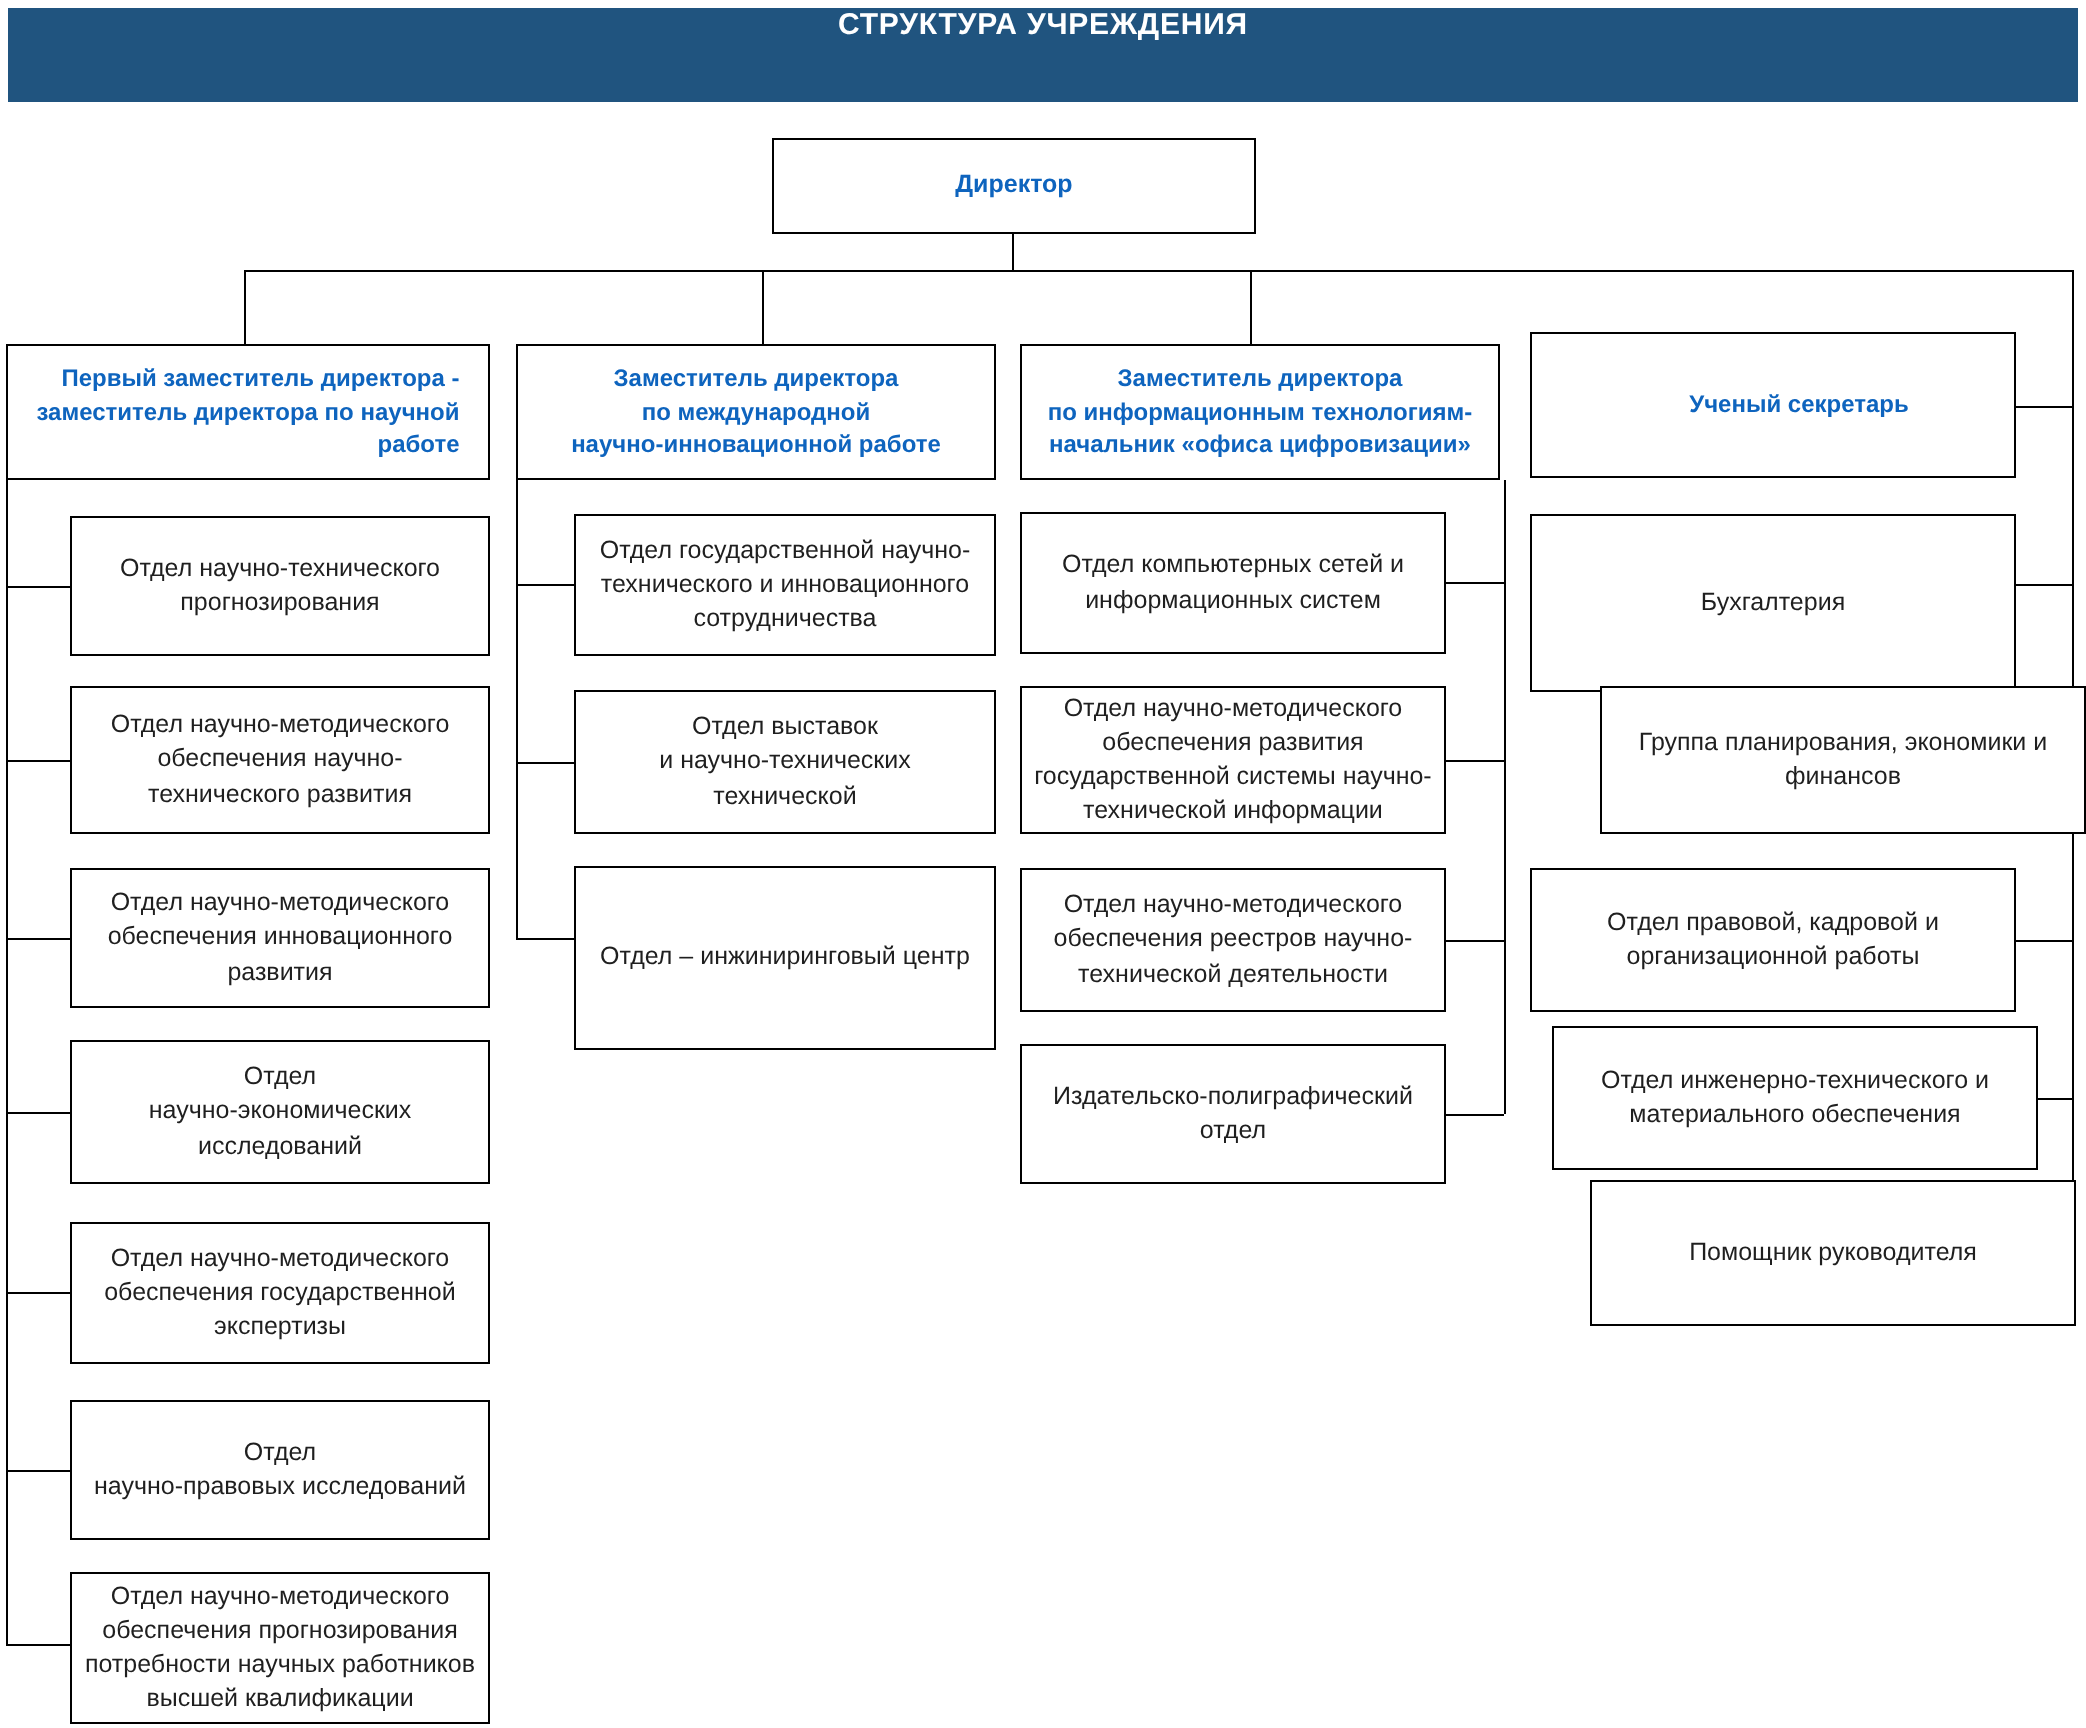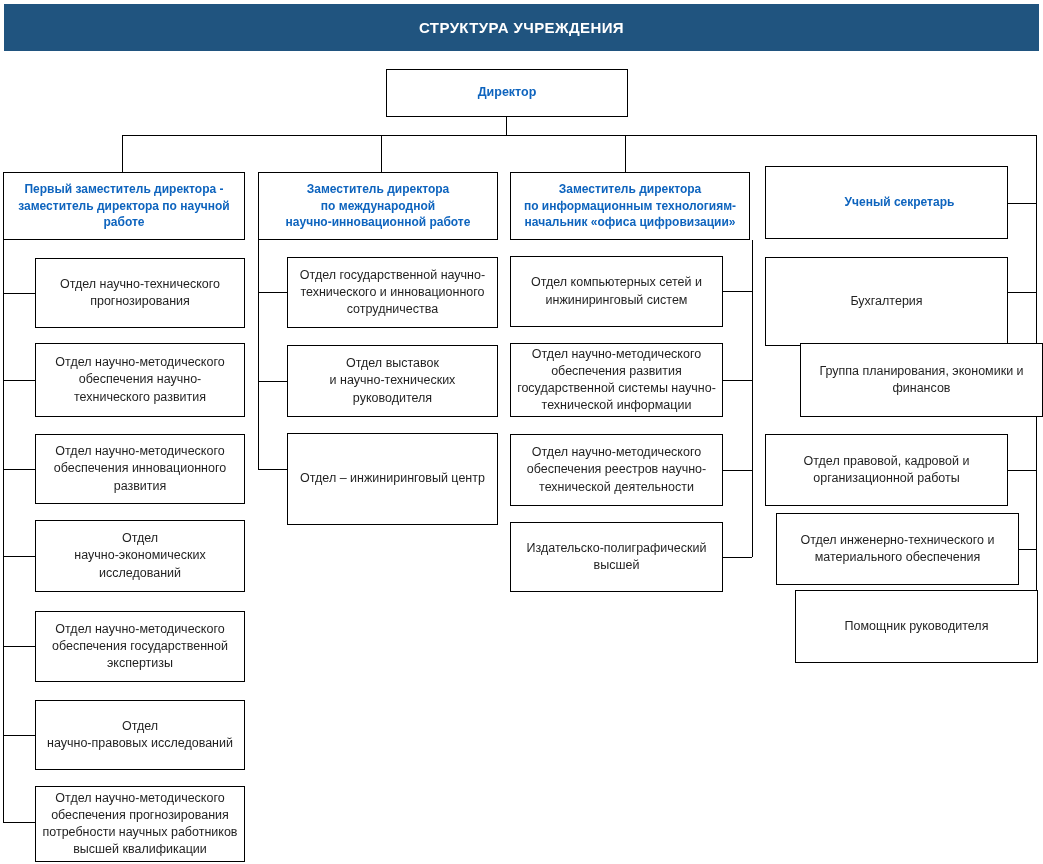--- a/index.html
+++ b/index.html
@@ -3,21 +3,21 @@
 <meta charset="utf-8">
 <style>
   html,body{margin:0;padding:0;background:#fff;}
   .canvas{
     position:relative;width:1043px;height:864px;background:#fff;
     font-family:"Liberation Sans",sans-serif;overflow:hidden;
   }
   .titlebar{
     position:absolute;left:4px;top:4px;width:1035px;height:47px;
     background:var(--header-bg,#20547F);color:#fff;
-    display:flex;align-items:center;justify-content:center;
+    display:flex;justify-content:center;
     font-weight:bold;font-size:15px;letter-spacing:.4px;
   }
   .box{
     position:absolute;background:#fff;border:1px solid var(--border,#000);
     display:flex;align-items:center;justify-content:center;
     text-align:center;white-space:pre-line;
     font-size:12.5px;line-height:1.38;color:var(--box-text,#1f1f1f);
     padding:2px 6px;box-sizing:border-box;
   }
   .head{font-weight:bold;color:var(--accent,#0E64BE);font-size:12px;}
@@ -63,21 +63,21 @@
   <div class="ln" style="left:723px;top:470px;width:29px;height:1px;"></div>
   <div class="ln" style="left:723px;top:557px;width:29px;height:1px;"></div>
 
   <div class="ln" style="left:1008px;top:203px;width:28px;height:1px;"></div>
   <div class="ln" style="left:1008px;top:292px;width:28px;height:1px;"></div>
   <div class="ln" style="left:1008px;top:380px;width:28px;height:1px;"></div>
   <div class="ln" style="left:1008px;top:470px;width:28px;height:1px;"></div>
   <div class="ln" style="left:1008px;top:549px;width:28px;height:1px;"></div>
   <div class="ln" style="left:1008px;top:627px;width:28px;height:1px;"></div>
 
-  <div class="box head" style="left:3px;top:172px;width:242px;height:68px;">Первый заместитель директора -
+  <div class="box head" style="left:3px;top:172px;width:242px;height:68px;text-align:right;">Первый заместитель директора -
 заместитель директора по научной
 работе</div>
   <div class="box" style="left:35px;top:258px;width:210px;height:70px;">Отдел научно-технического
 прогнозирования</div>
   <div class="box" style="left:35px;top:343px;width:210px;height:74px;">Отдел научно-методического
 обеспечения научно-
 технического развития</div>
   <div class="box" style="left:35px;top:434px;width:210px;height:70px;">Отдел научно-методического
 обеспечения инновационного
 развития</div>
@@ -95,37 +95,37 @@
 высшей квалификации</div>
 
   <div class="box head" style="left:258px;top:172px;width:240px;height:68px;">Заместитель директора
 по международной
 научно-инновационной работе</div>
   <div class="box" style="left:287px;top:257px;width:211px;height:71px;">Отдел государственной научно-
 технического и инновационного
 сотрудничества</div>
   <div class="box" style="left:287px;top:345px;width:211px;height:72px;">Отдел выставок
 и научно-технических
-руководителя</div>
+технической</div>
   <div class="box" style="left:287px;top:433px;width:211px;height:92px;">Отдел – инжиниринговый центр</div>
 
   <div class="box head" style="left:510px;top:172px;width:240px;height:68px;">Заместитель директора
 по информационным технологиям-
 начальник «офиса цифровизации»</div>
   <div class="box" style="left:510px;top:256px;width:213px;height:71px;">Отдел компьютерных сетей и
-инжиниринговый систем</div>
+информационных систем</div>
   <div class="box" style="left:510px;top:343px;width:213px;height:74px;">Отдел научно-методического
 обеспечения развития
 государственной системы научно-
 технической информации</div>
   <div class="box" style="left:510px;top:434px;width:213px;height:72px;">Отдел научно-методического
 обеспечения реестров научно-
 технической деятельности</div>
   <div class="box" style="left:510px;top:522px;width:213px;height:70px;">Издательско-полиграфический
-высшей</div>
+отдел</div>
 
   <div class="box head" style="left:765px;top:166px;width:243px;height:73px;padding-left:32px;">Ученый секретарь</div>
   <div class="box" style="left:765px;top:257px;width:243px;height:89px;">Бухгалтерия</div>
   <div class="box" style="left:800px;top:343px;width:243px;height:74px;">Группа планирования, экономики и
 финансов</div>
   <div class="box" style="left:765px;top:434px;width:243px;height:72px;">Отдел правовой, кадровой и
 организационной работы</div>
   <div class="box" style="left:776px;top:513px;width:243px;height:72px;">Отдел инженерно-технического и
 материального обеспечения</div>
   <div class="box" style="left:795px;top:590px;width:243px;height:73px;">Помощник руководителя</div>

